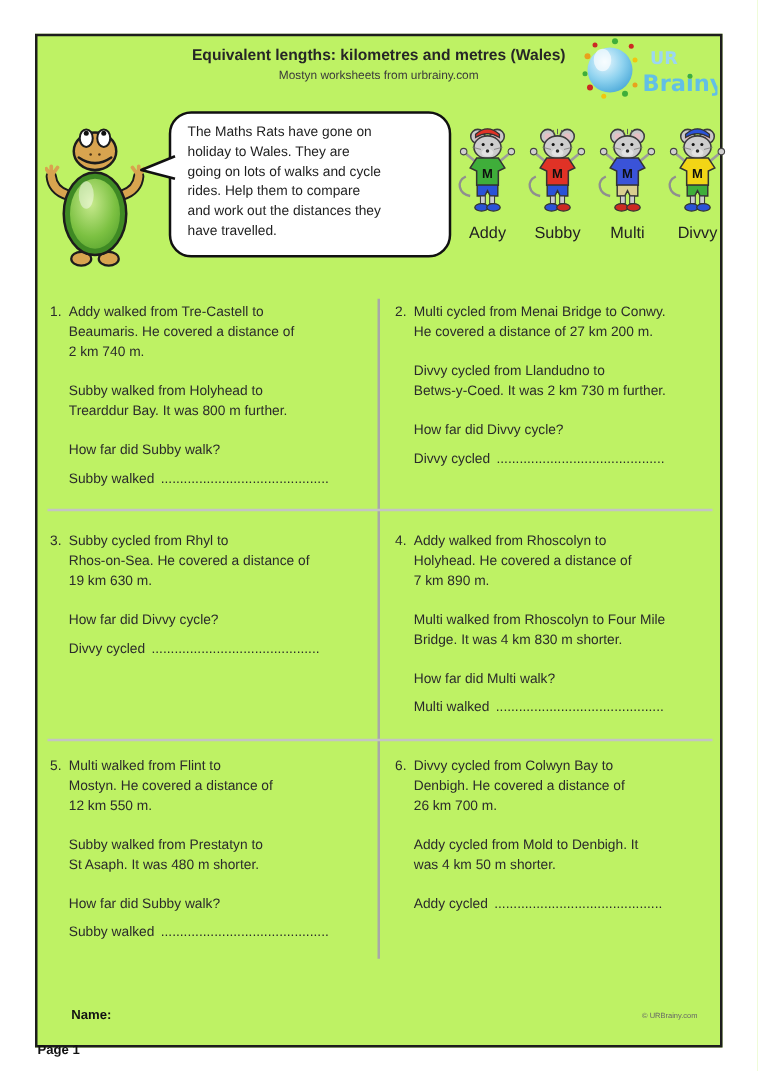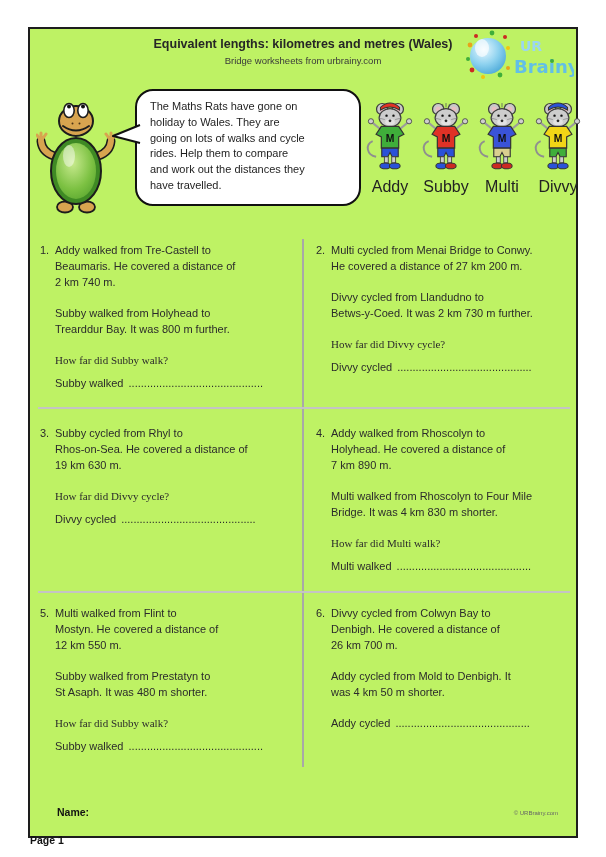--- a/index.html
+++ b/index.html
@@ -23,52 +23,52 @@
   .bubble { position:absolute; left:105px; top:60px; width:226px; height:117px;
             border:2px solid #111; border-radius:18px; background:#fff; box-sizing:border-box; }
   .bubble-text { padding:8px 12px 0 13px; font-size:11px; line-height:15.8px;
                  color:#1e1e1e; white-space:pre-line; }
   .bubble-tail { position:absolute; left:-26px; top:32px; width:30px; height:24px; }
 
   .mice { position:absolute; left:332px; top:66px; width:226px; display:flex; }
   .mouse { width:56px; text-align:center; }
   .mouse svg { width:52px; height:82px; display:block; margin:0 auto;
                font-family:"Liberation Sans",sans-serif; }
-  .mouse-label { font-size:16px; color:#222; margin-top:1px; }
+  .mouse-label { font-size:13px; color:#222; margin-top:1px; }
 
   .vline { position:absolute; left:272px; top:210px; width:2px; height:528px; background:#a8a8a8; }
   .hline { position:absolute; left:8px; width:532px; height:2px; background:#c4c4c4; }
   .h1 { top:378px; }
   .h2 { top:562px; }
 
   .cell { position:absolute; display:flex; font-size:11px; line-height:16px; color:#2b2b2b; }
   .c-left  { left:10px;  width:262px; }
   .c-right { left:286px; width:258px; }
   .r1 { top:213px; } .r2 { top:396px; } .r3 { top:576px; }
   .num { width:15px; flex:none; }
   .pbody { flex:1; }
   .pbody p { margin:0 0 15px; white-space:pre-line; }
-  .pbody p.question { margin:0 0 7px;font-family:Liberation Serif, serif; }
+  .pbody p.question { margin:0 0 7px; }
   .answer { white-space:nowrap; }
   .dots { margin-left:2px; color:#2b2b2b; }
 
   .footer { position:absolute; left:0; right:0; top:775px; height:20px;
             font-size:10.5px; font-weight:700; color:#121212; }
   .footer .name { position:absolute; left:27px; top:2px; }
   .footer .pageno { position:absolute; left:0; right:0; top:2px; text-align:left;margin-top:28px; }
   .footer .copy { position:absolute; right:18px; top:6px; font-size:6px;
                   font-weight:400; color:#666; }
 </style>
 </head>
 <body>
 
 <div class="page">
 
   <div class="title">Equivalent lengths: kilometres and metres (Wales)</div>
-  <div class="subtitle">Bridge worksheets from urbrainy.com</div>
+  <div class="subtitle">Mostyn worksheets from urbrainy.com</div>
 
   <div class="logo">
     <svg viewBox="0 0 112 54">
       <defs>
         <radialGradient id="bg" cx="38%" cy="32%" r="75%">
           <stop offset="0%" stop-color="#eaf8ff"></stop>
           <stop offset="55%" stop-color="#8ed2ef"></stop>
           <stop offset="100%" stop-color="#4aa8d8"></stop>
         </radialGradient>
       </defs>

